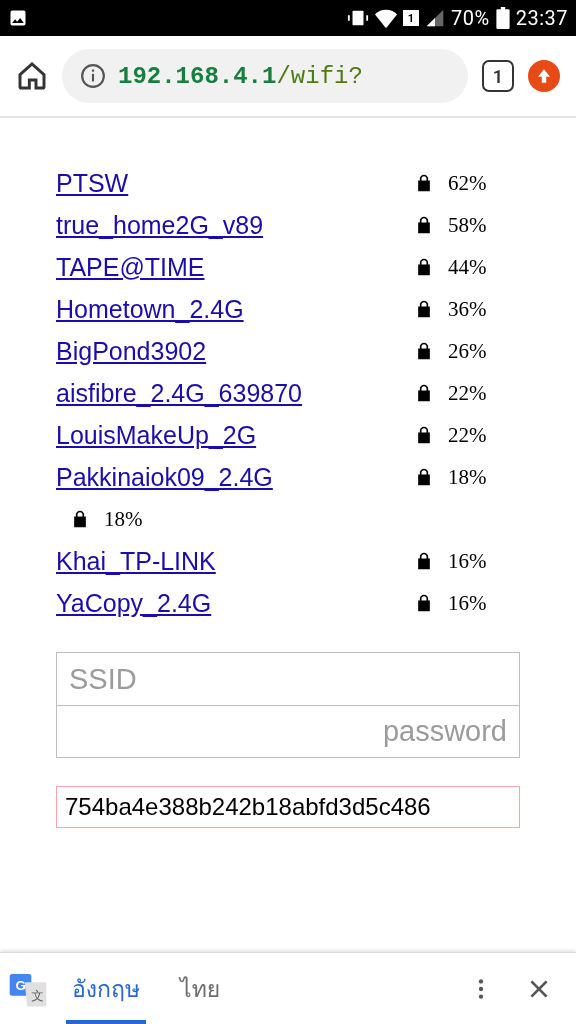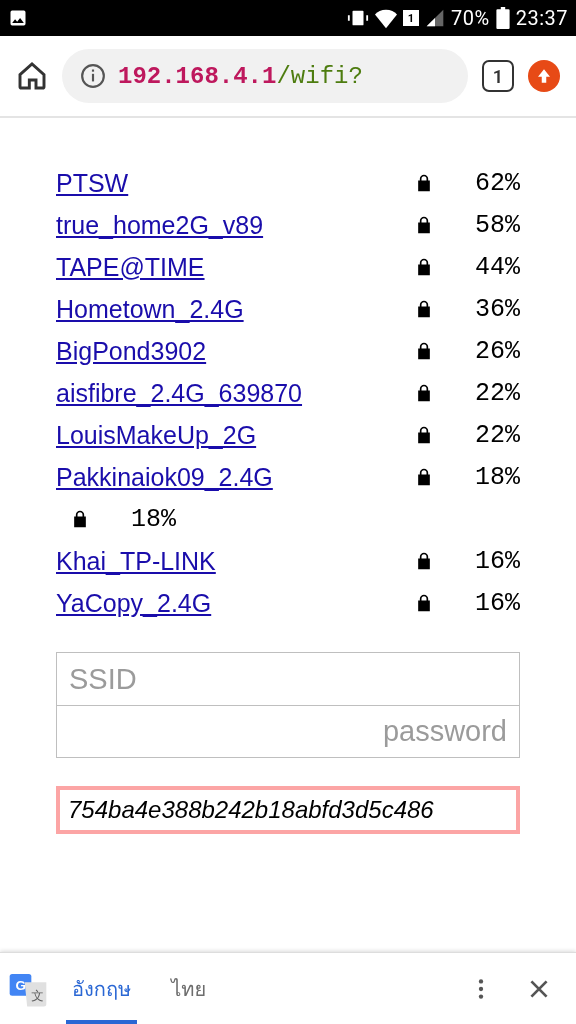--- a/index.html
+++ b/index.html
@@ -38,21 +38,21 @@
     border-radius: 28px;
     height:54px;
     display:flex;
     align-items:center;
     padding:0 18px;
     font-family: "Courier New", monospace;
     font-size:24px;
     color:#555;
     gap:12px;
   }
-  .url-main { color:#be185d; font-weight:700; }
+  .url-main { color:#15803d; font-weight:700; }
   .url-rest { color:#4d7c0f; }
   .tab-count {
     width:32px; height:32px; border:2.5px solid #333; border-radius:7px;
     display:flex; align-items:center; justify-content:center;
     font-size:18px; font-weight:600; color:#333;
   }
   .up-badge {
     width:32px; height:32px; border-radius:50%; background:#e74a16;
     display:flex; align-items:center; justify-content:center;
   }
@@ -76,24 +76,23 @@
     font-size:25px;
     flex:1;
     white-space:nowrap;
     overflow:hidden;
     font-family: Arial, sans-serif;
   }
   .lock-cell { width:48px; display:flex; justify-content:center; }
   .lock-ic { width:20px; height:20px; }
   .signal {
     width:72px;
-    text-align:right;
-    font-size:25px;
+    font-size:21px;
     color:#000;
-    font-family: Liberation Mono, monospace;
+    font-family: Liberation Serif, serif;
   }
 
   .field-group {
     margin-top:28px;
     border:1px solid #bfbfbf;
   }
   .field-group input {
     width:100%;
     height:52px;
     border:none;
@@ -102,28 +101,27 @@
     color:#333;
     font-family: Arial, sans-serif;
     outline:none;
     background:#fff;
   }
   .field-group input::placeholder { color:#9b9b9b; }
   .field-group input + input { border-top:1px solid #bfbfbf;text-align:right; }
 
   .api-box {
     margin-top:28px;
-    border:4px solid #fca5a5;
+    border:1px solid #fca5a5;
     padding:6px 8px;
     font-size:24px;
     font-family: Arial, sans-serif;
     color:#000;
     white-space:nowrap;
     overflow:hidden;
-    font-style:italic;
   }
 
   
   .translate-bar {
     position:absolute;
     bottom:0; left:0; right:0;
     height:72px;
     background:#fff;
     border-top:1px solid #ddd;
     box-shadow: 0 -1px 4px rgba(0,0,0,.15);
@@ -133,21 +131,21 @@
     gap:4px;
   }
   .gt-logo {
     width:44px; height:44px;
     display:flex; align-items:center; justify-content:center;
   }
   .lang-tab {
     padding: 0 18px;
     height:100%;
     display:flex; align-items:center;
-    font-size:20px;
+    font-size:23px;
     color:#6d6d6d;
     position:relative;
   }
   .lang-tab.active { color:#2a67d4; font-weight:500; }
   .lang-tab.active::after {
     content:"";
     position:absolute;
     left:12px; right:12px; bottom:0;
     height:4px; background:#2a67d4;
   }

